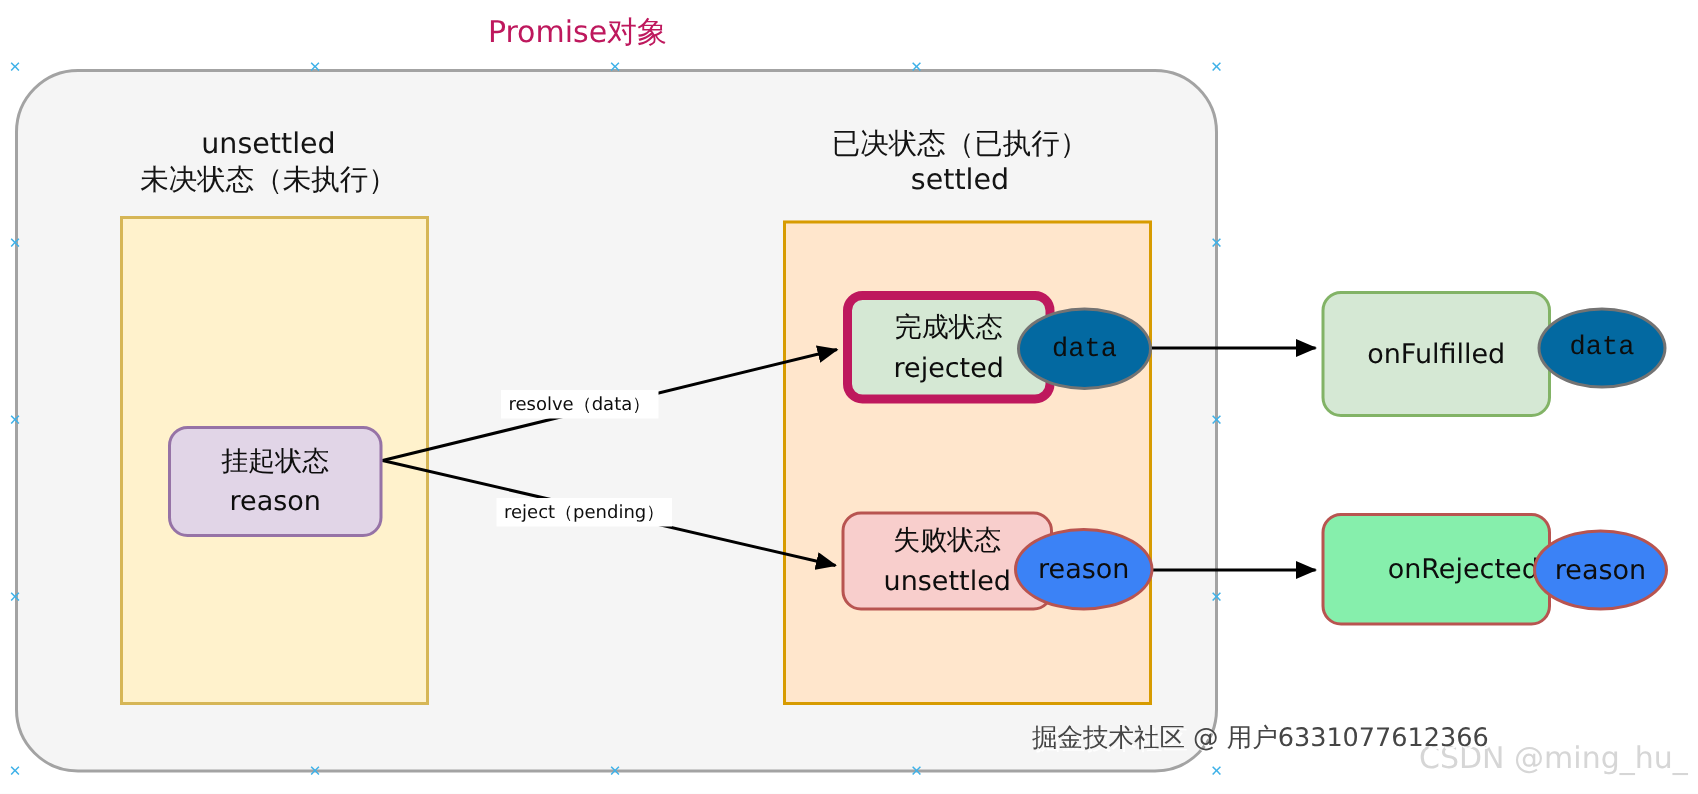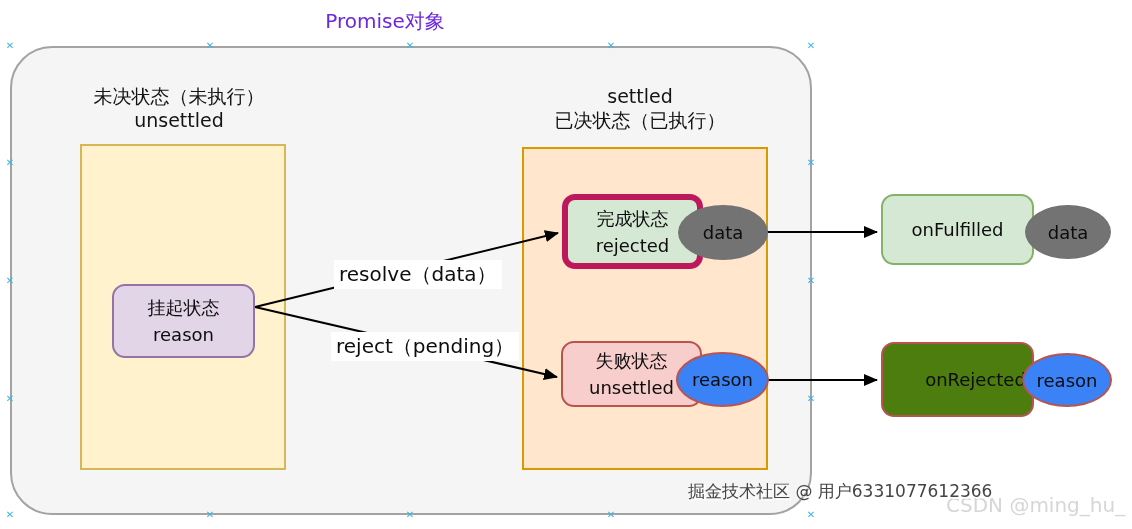--- a/index.html
+++ b/index.html
@@ -6,21 +6,21 @@
   html, body { background: #ffffff; }
   body {
     font-family: "DejaVu Sans", "Liberation Sans", sans-serif;
     width: 1132px; height: 529px; position: relative; overflow: hidden;
     color: #111;
   }
   .abs { position: absolute; }
 
   .page-title {
     left: 260px; top: 8px; width: 250px; text-align: center;
-    font-size: 20px; color: #6d28d9;
+    font-size: 20px; color: #be185d;
   }
 
   .container {
     left: 10px; top: 46px; width: 802px; height: 469px;
     background: #f5f5f5; border: 2px solid #a3a3a3; border-radius: 42px;
   }
 
   .section-header { text-align: center; font-size: 19px; color: #141414; line-height: 24px; }
   .hdr-unsettled { left: 59px;  top: 84px; width: 240px; }
   .hdr-settled   { left: 520px; top: 84px; width: 240px; }
@@ -36,40 +36,40 @@
   }
 
   .node {
     position: absolute; border-radius: 13px;
     display: flex; flex-direction: column; align-items: center; justify-content: center;
     font-size: 18px; line-height: 27px; color: #0d0d0d; text-align: center;
   }
   .node-pending   { left: 112px; top: 271px; width: 143px; height: 74px; background: #e1d5e7; border: 2px solid #9673a6; margin-top: 13px; }
   .node-fulfilled { left: 562px; top: 194px; width: 141px; height: 75px; background: #d5e8d4; border: 6px solid #be185d; }
   .node-rejected  { left: 561px; top: 341px; width: 141px; height: 66px; background: #f8cecc; border: 2px solid #b85450; }
-  .node-onfulfilled { left: 881px; top: 194px; width: 153px; height: 71px; background: #d5e8d4; border: 2px solid #82b366; }
-  .node-onrejected  { left: 881px; top: 342px; width: 153px; height: 75px; background: #4d7c0f; border: 2px solid #b85450; padding-left: 36px; }
+  .node-onfulfilled { left: 881px; top: 194px; width: 153px; height: 84px; background: #d5e8d4; border: 2px solid #82b366; }
+  .node-onrejected  { left: 881px; top: 342px; width: 153px; height: 75px; background: #86efac; border: 2px solid #b85450; padding-left: 36px; }
 
   .ellipse {
     position: absolute; border-radius: 50%;
     display: flex; align-items: center; justify-content: center;
     font-size: 18px; color: #0d0d0d;
   }
-  .el-green { background: #737373; border: 2px solid #737373; }
+  .el-green { background: #0369a1; border: 2px solid #737373; font-family: Liberation Mono, monospace; }
   .el-red   { background: #3b82f6; border: 2px solid #b85450; }
   .el-data-inner   { left: 678px; top: 205px; width: 90px; height: 55px; }
   .el-reason-inner { left: 676px; top: 352px; width: 93px; height: 55px; }
   .el-data-outer   { left: 1025px; top: 205px; width: 86px; height: 54px; }
   .el-reason-outer { left: 1022px; top: 353px; width: 90px; height: 54px; }
 
   svg.wires { left: 0; top: 0; width: 1132px; height: 529px; pointer-events: none; }
 
   .edge-label {
     position: absolute; background: #ffffff; padding: 1px 5px;
-    font-size: 20px; color: #0d0d0d; white-space: nowrap;
+    font-size: 12px; color: #0d0d0d; white-space: nowrap;
   }
   .lbl-resolve { left: 334px; top: 260px; }
   .lbl-reject  { left: 331px; top: 332px; }
 
   .handle {
     position: absolute; width: 12px; height: 12px; margin: -6px 0 0 -6px;
     color: #3eb1e8; font-size: 10px; font-weight: bold; line-height: 12px;
     text-align: center;
   }
 
@@ -86,26 +86,26 @@
   }
 </style>
 </head>
 <body>
 
 <div class="abs page-title">Promise对象</div>
 
 <div class="abs container"></div>
 
 <div class="abs section-header hdr-unsettled">
+  <div>unsettled</div>
   <div>未决状态（未执行）</div>
-  <div>unsettled</div>
 </div>
 <div class="abs section-header hdr-settled">
+  <div>已决状态（已执行）</div>
   <div>settled</div>
-  <div>已决状态（已执行）</div>
 </div>
 
 <div class="zone zone-yellow"></div>
 <div class="zone zone-orange"></div>
 
 <svg class="abs wires" viewBox="0 0 1132 529">
   <defs>
     <marker id="arrow" markerUnits="userSpaceOnUse" markerWidth="15" markerHeight="12" refX="13" refY="6" orient="auto">
       <path d="M0,0 L14,6 L0,12 Z" fill="#000"></path>
     </marker>

